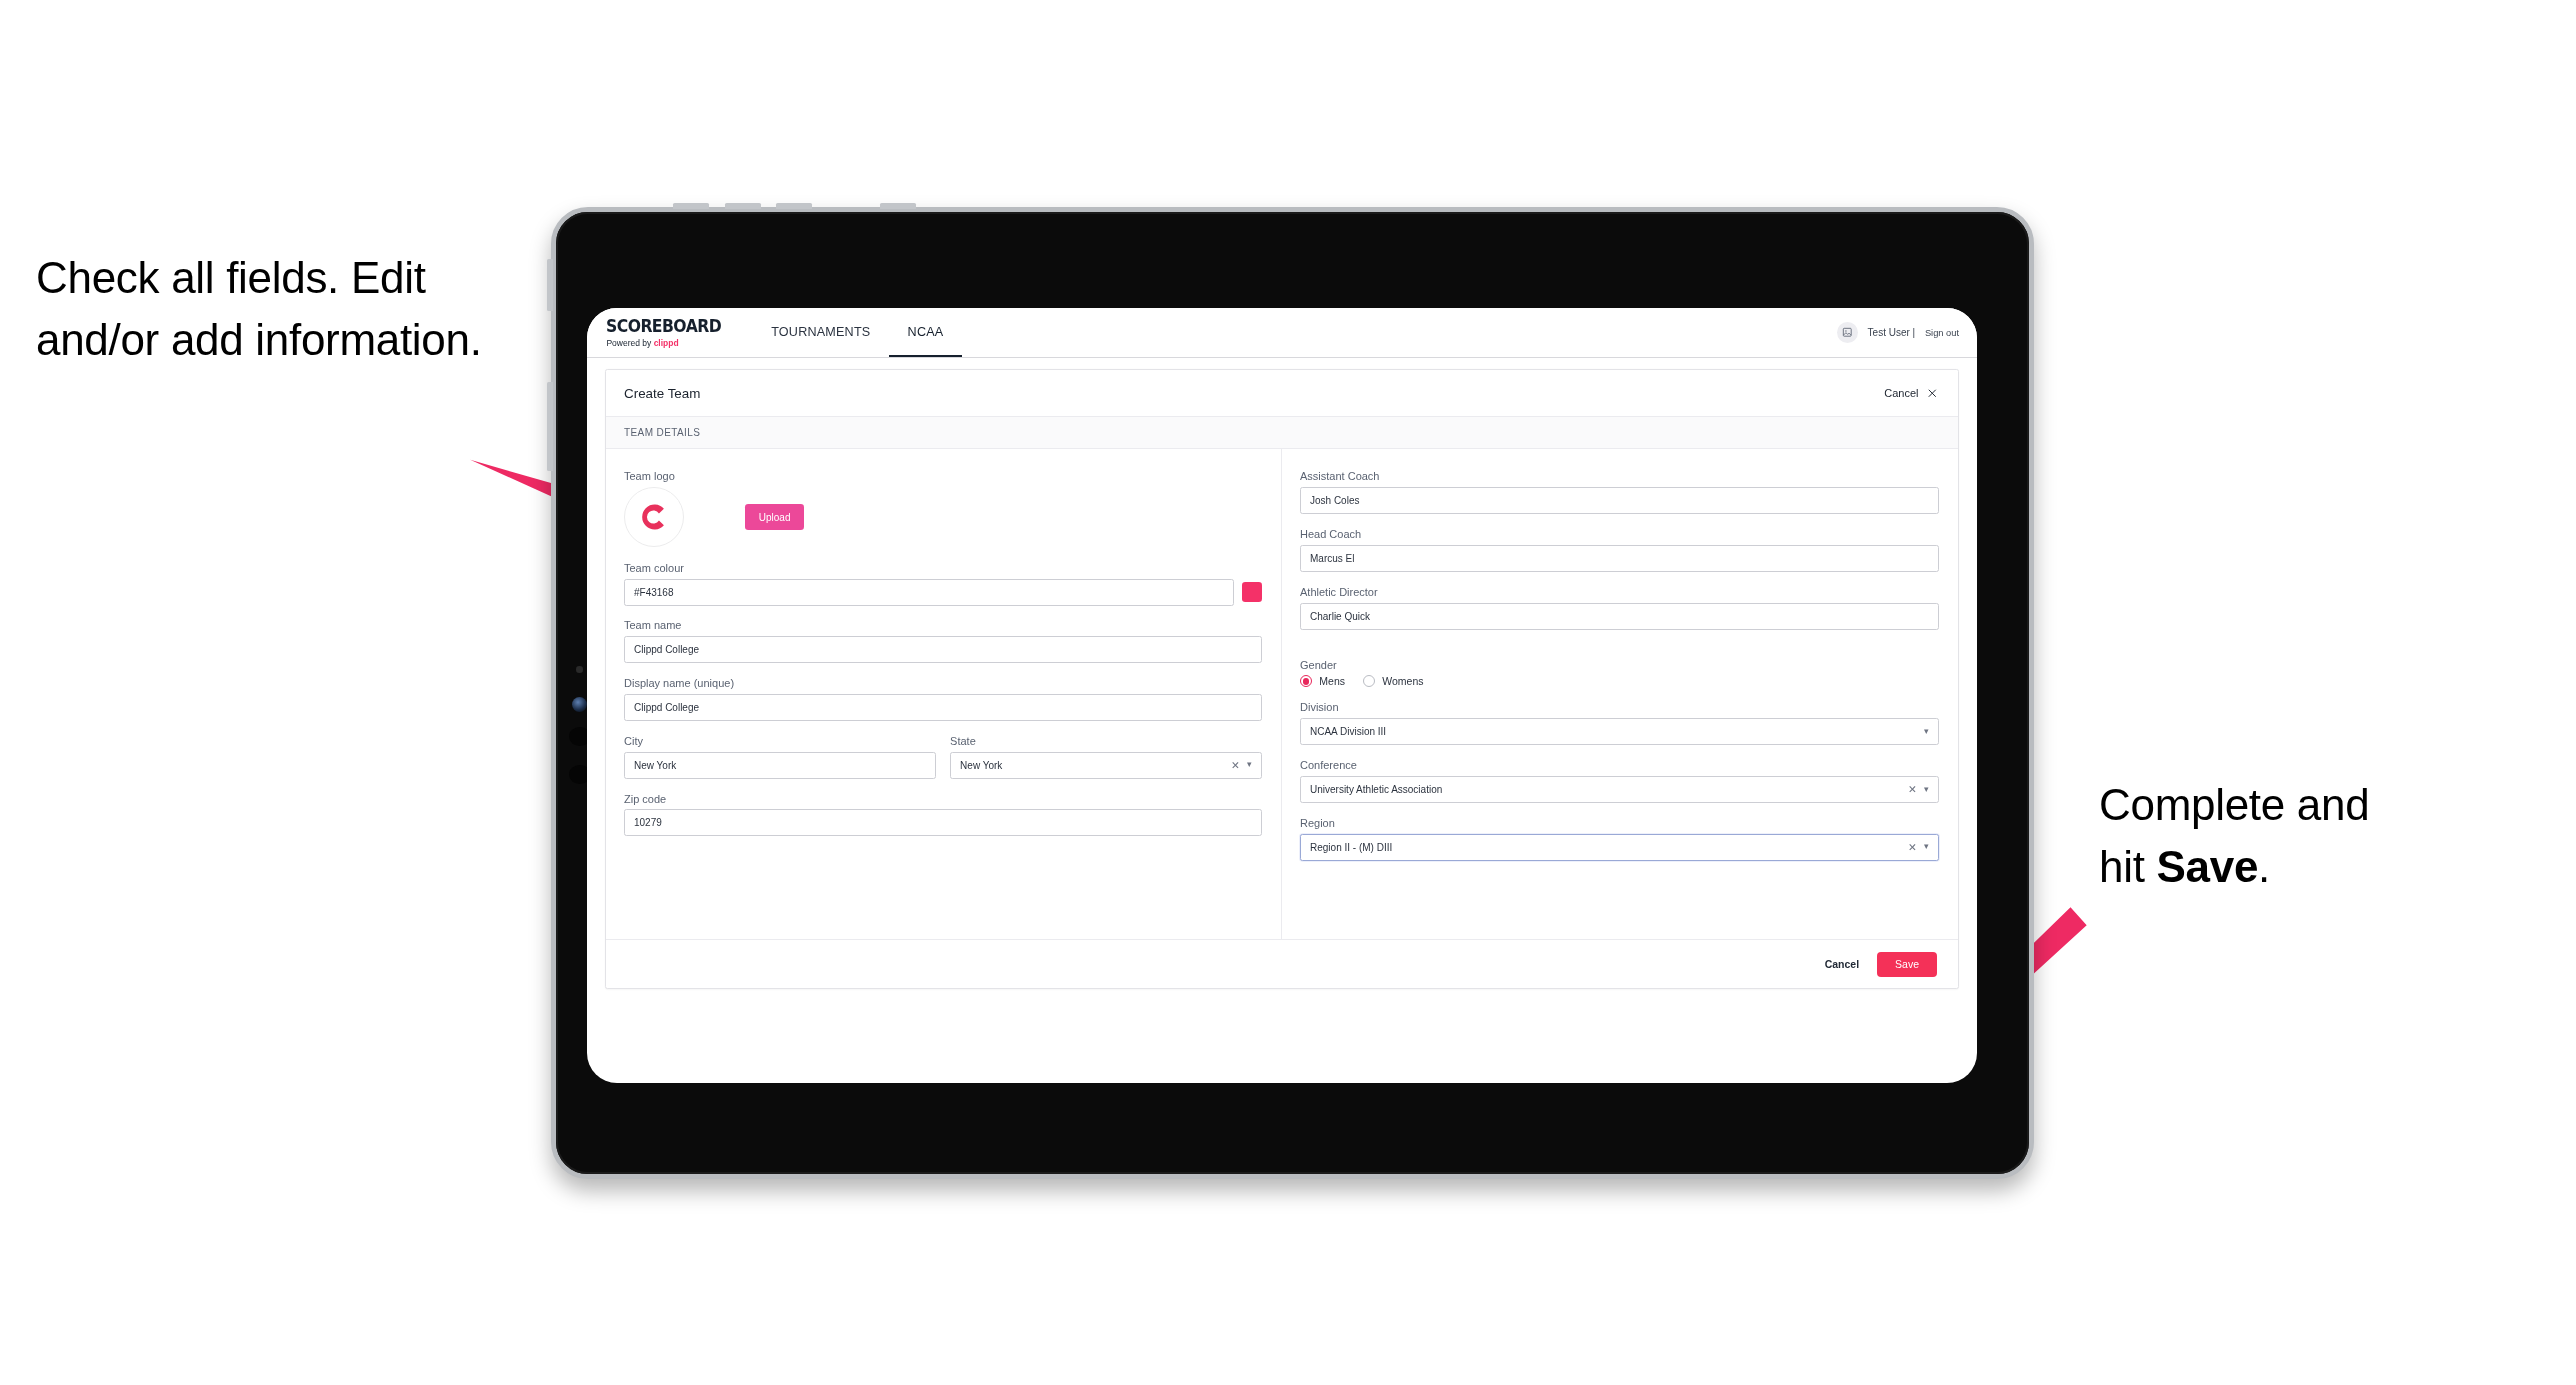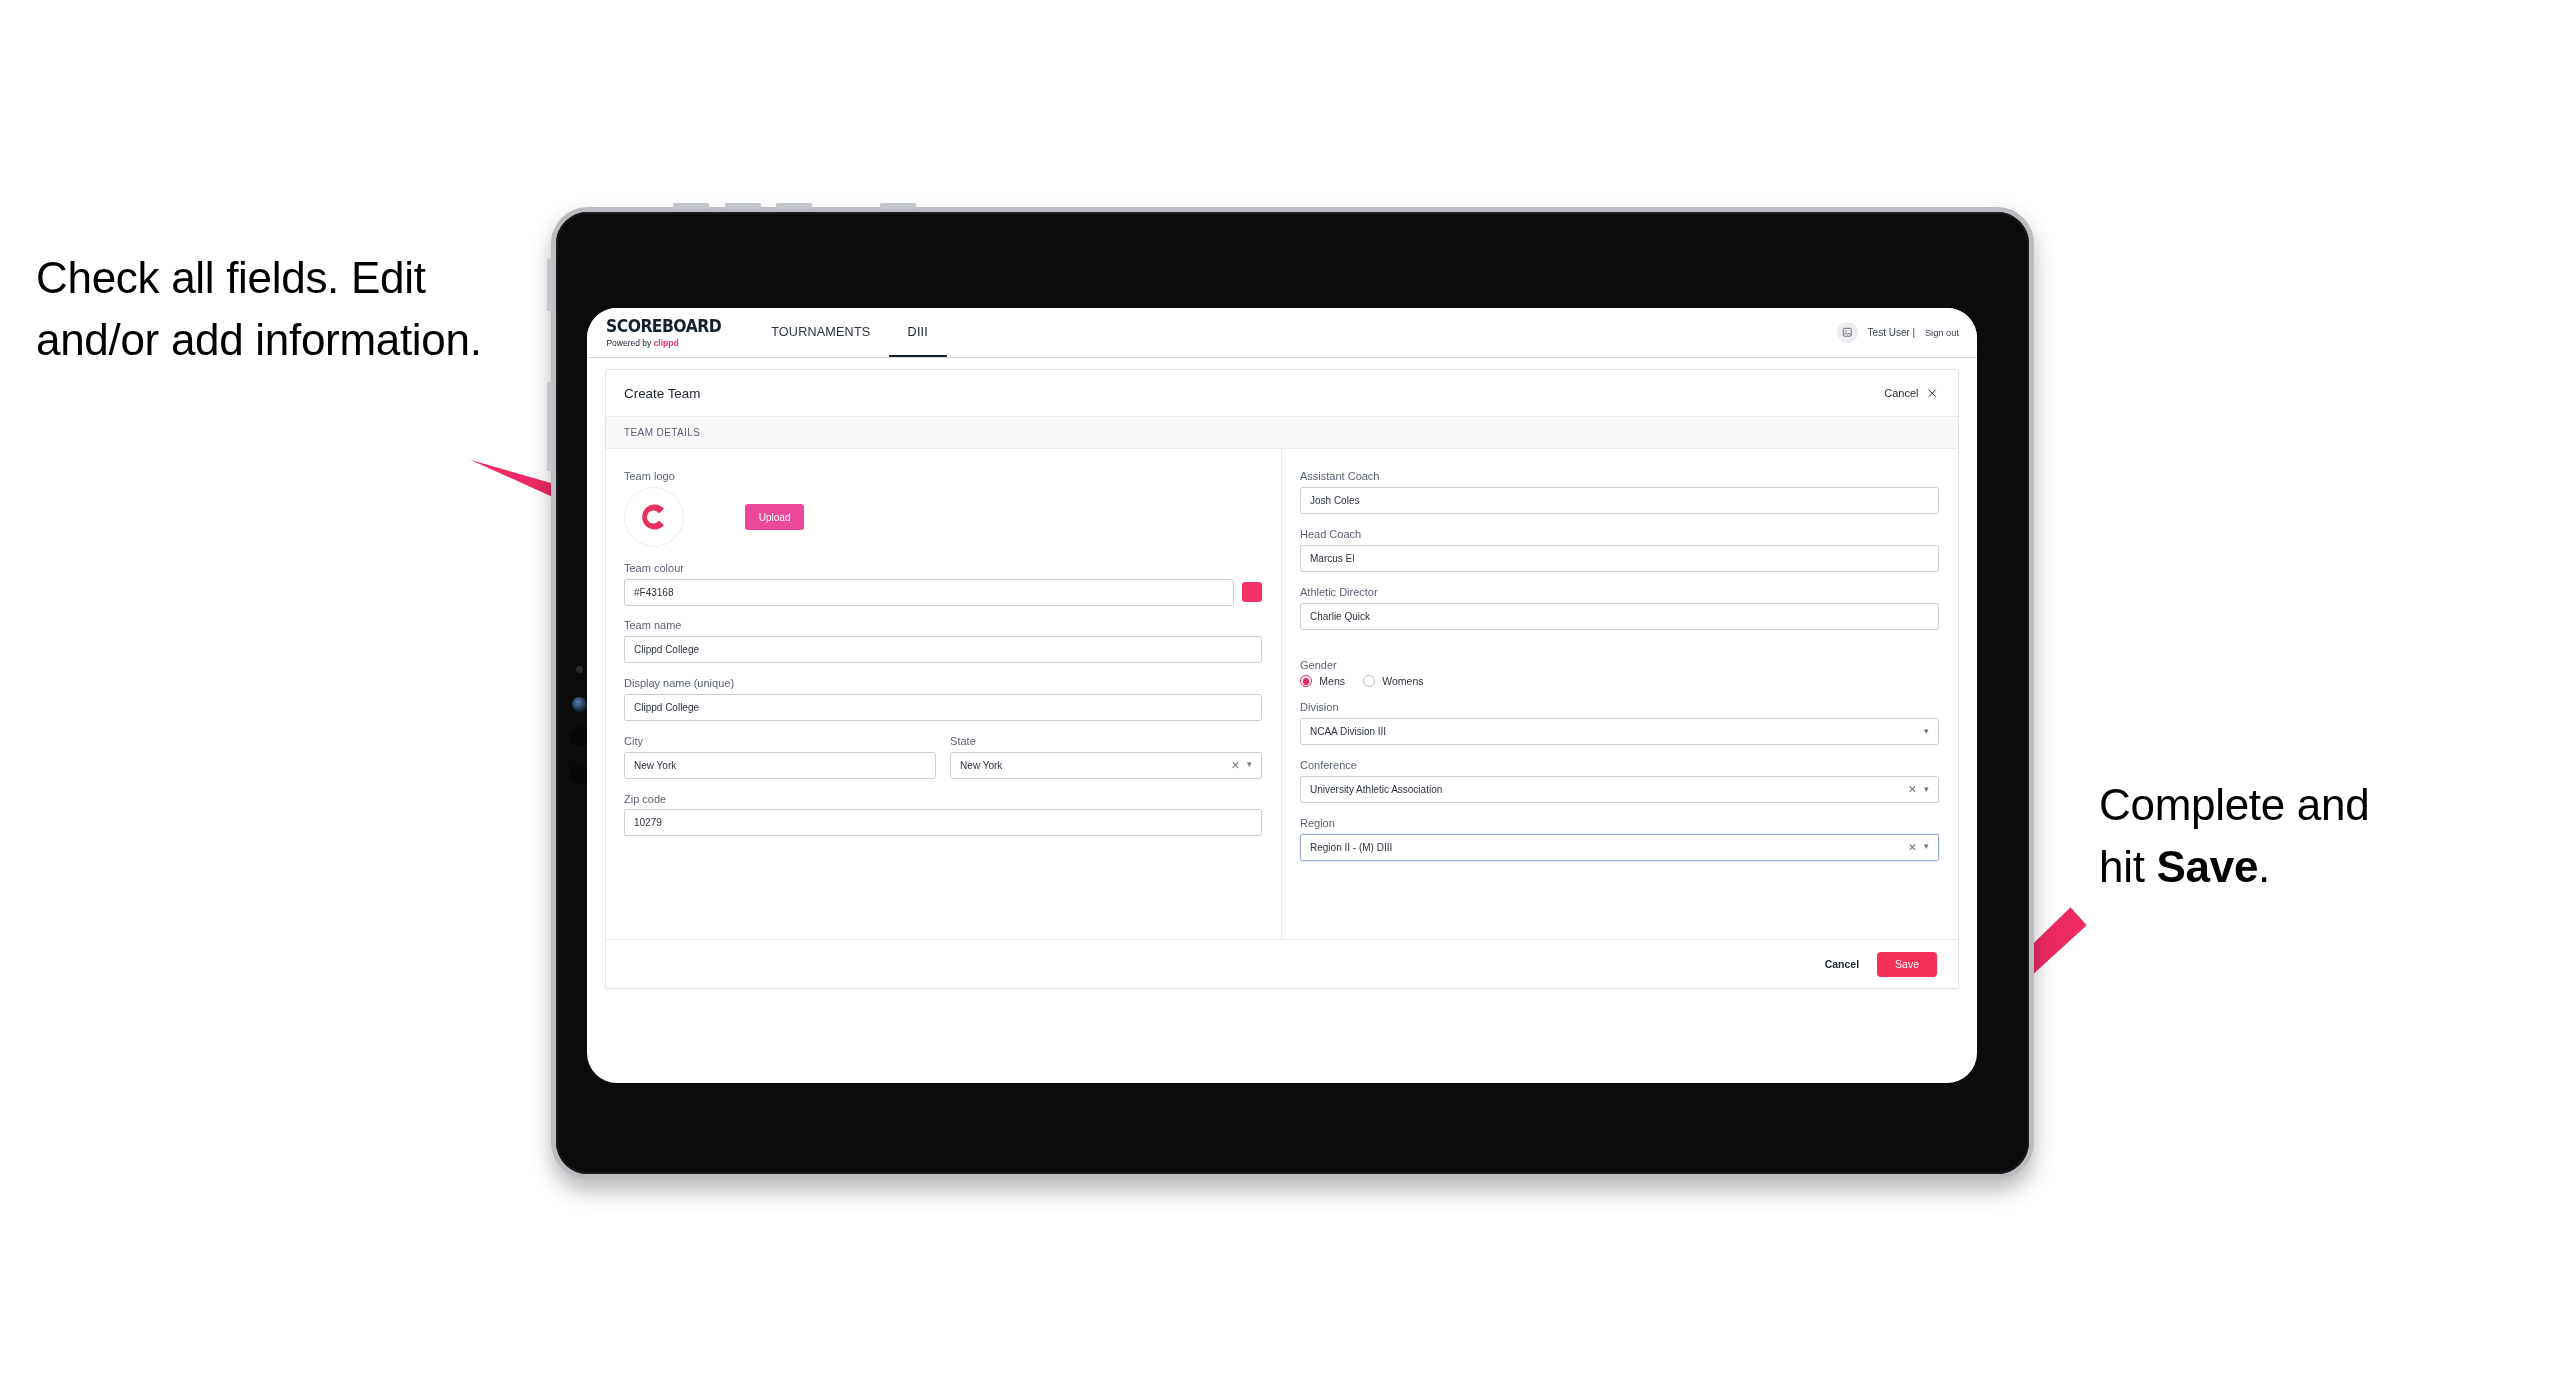--- a/index.html
+++ b/index.html
@@ -272,21 +272,21 @@
     <div id="appbar">
       <div id="brand">
         <div id="brand-title">SCOREBOARD</div>
         <div id="brand-sub"><span>Powered by </span><span class="pink">clippd</span></div>
       </div>
 
       <div class="navtab">
         <span>TOURNAMENTS</span>
       </div>
       <div class="navtab active">
-        <span>DIII</span>
+        <span>NCAA</span>
       </div>
 
       <div id="appbar-right">
         <div id="avatar">
           <svg width="10.5" height="10.5" viewBox="0 0 24 24">
             <rect x="3" y="3" width="18" height="18" rx="2" fill="none" stroke="#5d6472" stroke-width="2"></rect>
             <circle cx="9" cy="9" r="1.6" fill="#5d6472"></circle>
             <path d="M4 18l5-5 4 4 3-3 4 4" fill="none" stroke="#5d6472" stroke-width="2"></path>
           </svg>
         </div>

